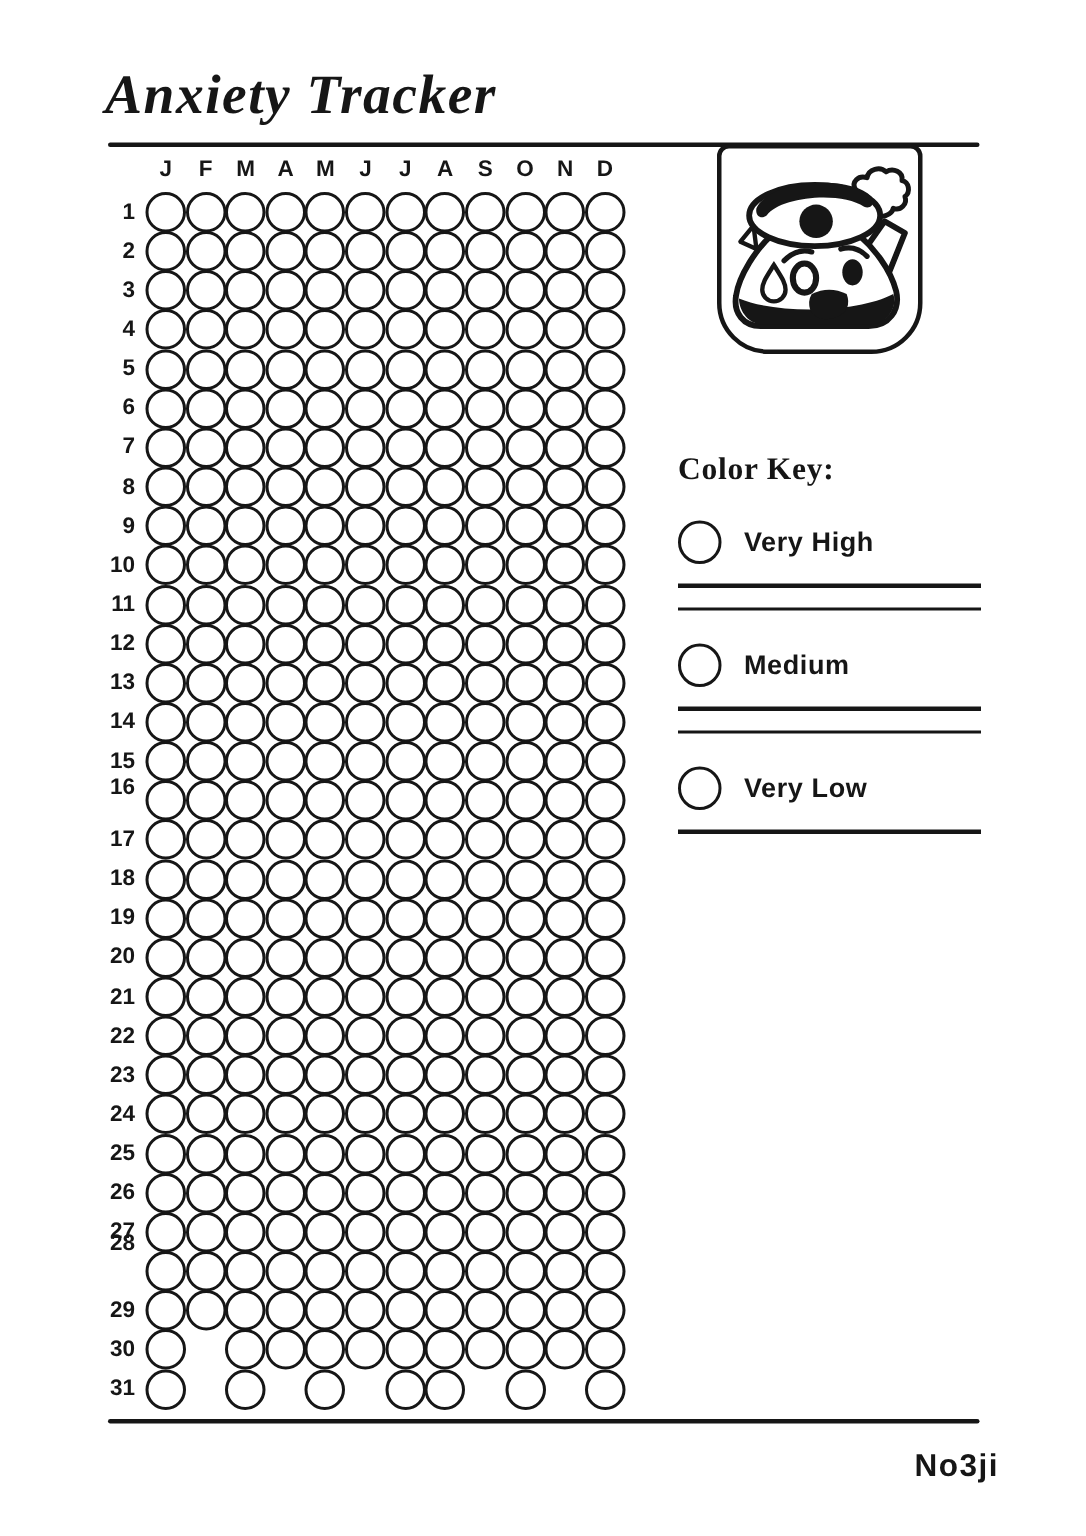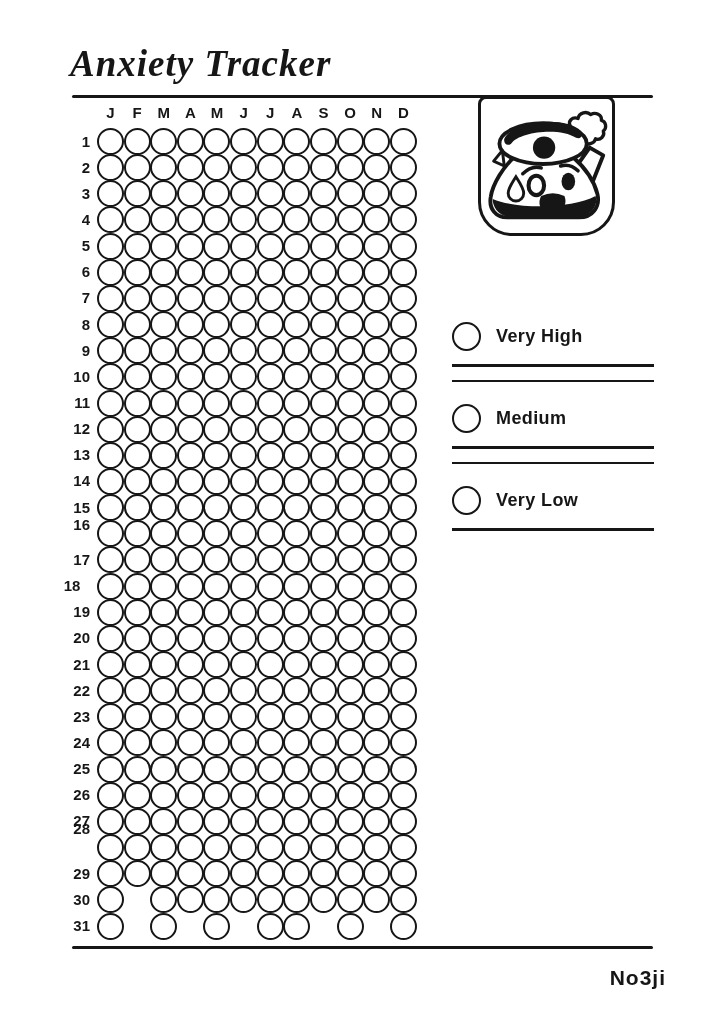--- a/index.html
+++ b/index.html
@@ -120,21 +120,21 @@
       <div class="day-number" style="top: 324.55px;">8</div>
       <div class="day-number" style="top: 350.7px;">9</div>
       <div class="day-number" style="top: 376.85px;">10</div>
       <div class="day-number" style="top: 403px;">11</div>
       <div class="day-number" style="top: 429.15px;">12</div>
       <div class="day-number" style="top: 455.3px;">13</div>
       <div class="day-number" style="top: 481.45px;">14</div>
       <div class="day-number" style="top: 507.6px;">15</div>
       <div class="day-number" style="top: 525px;">16</div>
       <div class="day-number" style="top: 559.9px;">17</div>
-      <div class="day-number" style="top: 586.05px; text-align: center;">18</div>
+      <div class="day-number" style="top: 586.05px;">18</div>
       <div class="day-number" style="top: 612.2px;">19</div>
       <div class="day-number" style="top: 638.35px;">20</div>
       <div class="day-number" style="top: 664.5px;">21</div>
       <div class="day-number" style="top: 690.65px;">22</div>
       <div class="day-number" style="top: 716.8px;">23</div>
       <div class="day-number" style="top: 742.95px;">24</div>
       <div class="day-number" style="top: 769.1px;">25</div>
       <div class="day-number" style="top: 795.25px;">26</div>
       <div class="day-number" style="top: 821.4px;">27</div>
       <div class="day-number" style="top: 829px;">28</div>
@@ -505,20 +505,21 @@
       <div class="day-circle" style="left: 110.5px; top: 926px;"></div>
       <div class="day-circle" style="left: 163.74px; top: 926px;"></div>
       <div class="day-circle" style="left: 216.98px; top: 926px;"></div>
       <div class="day-circle" style="left: 270.22px; top: 926px;"></div>
       <div class="day-circle" style="left: 296.84px; top: 926px;"></div>
       <div class="day-circle" style="left: 350.08px; top: 926px;"></div>
       <div class="day-circle" style="left: 403.32px; top: 926px;"></div>
     </div>
 
   <div class="color-key">
+    <div class="key-title">Color Key:</div>
     <div id="key-items">
         <div class="key-item">
           <span class="key-circle"></span>
           <span class="key-label">Very High</span>
         </div>
         <div class="key-line"></div>
         <div class="key-line"></div>
         <div class="key-item">
           <span class="key-circle"></span>
           <span class="key-label">Medium</span>

